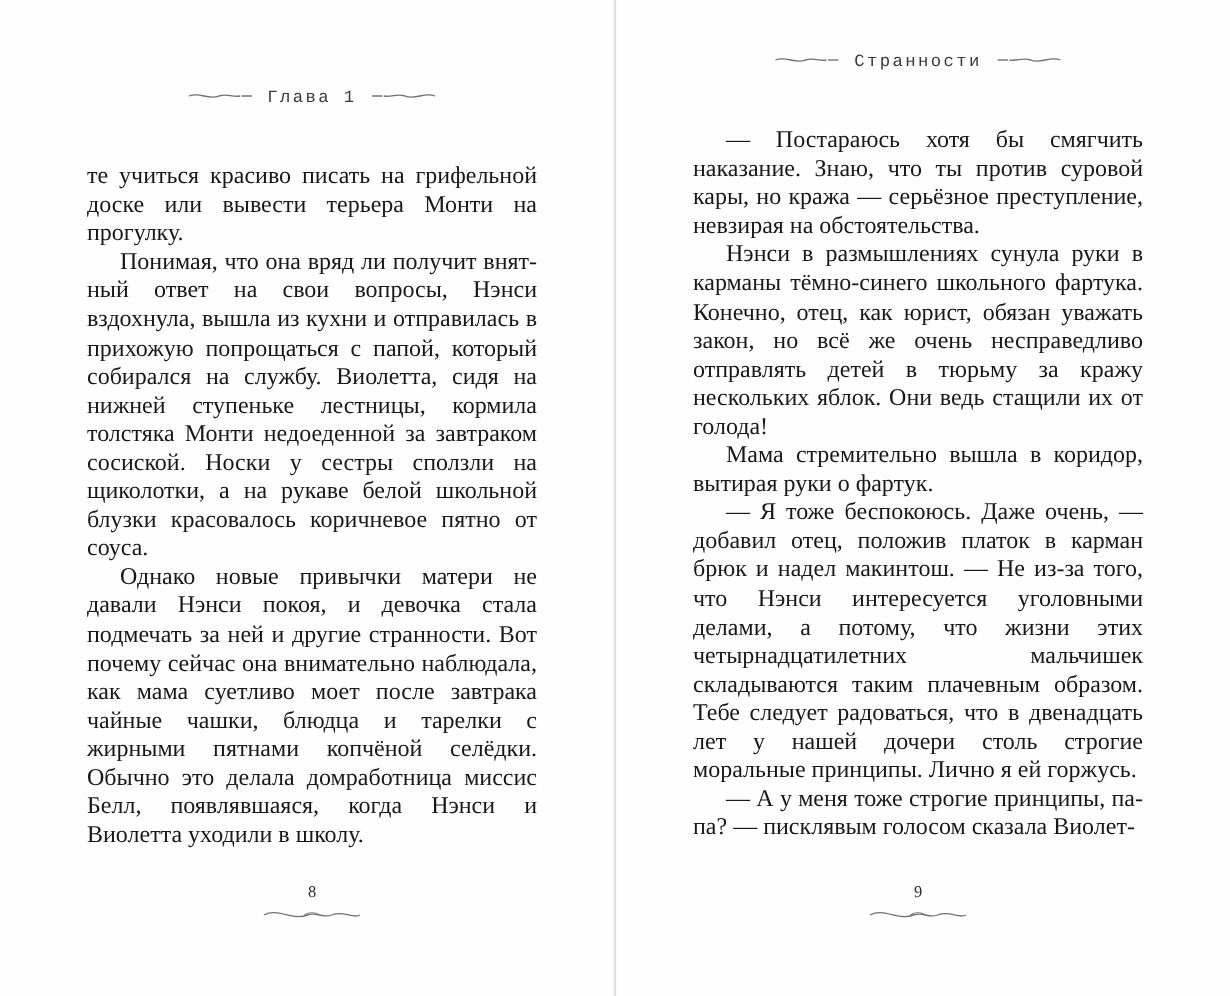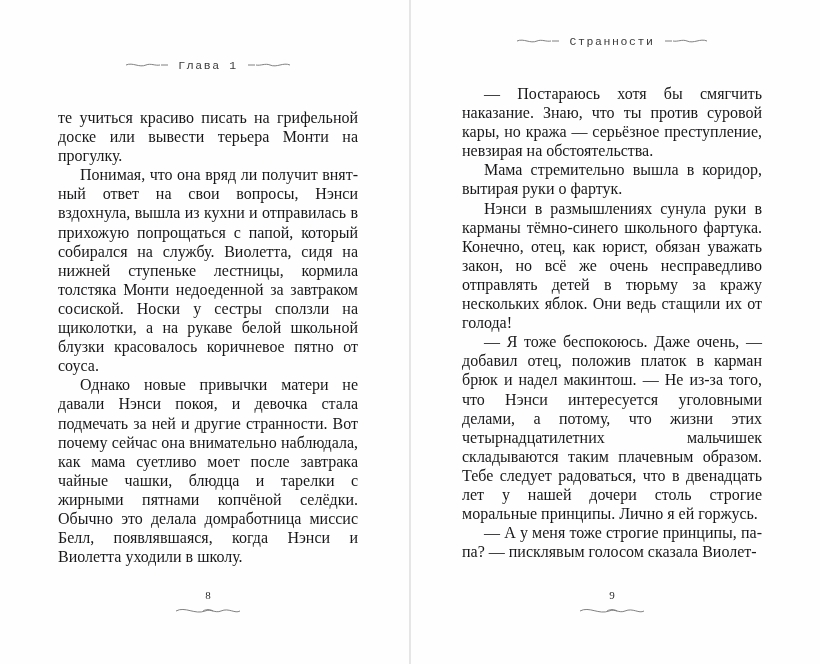--- a/index.html
+++ b/index.html
@@ -142,22 +142,22 @@
       <span class="orn">
         <svg width="44" height="8" viewBox="0 0 44 8" aria-hidden="true">
           <path d="M43 4 C 36 1, 30 7, 23 4 C 18 2, 14 5, 9 4" fill="none" stroke="#5a5a5a" stroke-width="0.9"></path>
           <path d="M8 4 L 1 4" stroke="#5a5a5a" stroke-width="0.9"></path>
         </svg>
       </span>
     </div>
 
     <div class="text-col">
       <p>— Постараюсь хотя бы смягчить наказа­ние. Знаю, что ты против суровой кары, но кража — серьёзное преступление, невзирая на обстоятельства.</p>
+      <p>Нэнси в размышлениях сунула руки в кар­маны тёмно-синего школьного фартука. Ко­нечно, отец, как юрист, обязан уважать закон, но всё же очень несправедливо отправлять детей в тюрьму за кражу нескольких яблок. Они ведь стащили их от голода!</p>
       <p>Мама стремительно вышла в коридор, вы­тирая руки о фартук.</p>
-      <p>Нэнси в размышлениях сунула руки в кар­маны тёмно-синего школьного фартука. Ко­нечно, отец, как юрист, обязан уважать закон, но всё же очень несправедливо отправлять детей в тюрьму за кражу нескольких яблок. Они ведь стащили их от голода!</p>
       <p>— Я тоже беспокоюсь. Даже очень, — до­бавил отец, положив платок в карман брюк и надел макинтош. — Не из-за того, что Нэн­си интересуется уголовными делами, а по­тому, что жизни этих четырнадцатилетних мальчишек складываются таким плачевным образом. Тебе следует радоваться, что в две­надцать лет у нашей дочери столь строгие моральные принципы. Лично я ей горжусь.</p>
       <p>— А у меня тоже строгие принципы, па­па? — писклявым голосом сказала Виолет-</p>
     </div>
 
     <div class="folio">
       <span class="num">9</span>
       <span class="orn">
         <svg width="70" height="10" viewBox="0 0 70 10" aria-hidden="true">
           <path d="M3 5 C 12 0, 22 9, 32 5 C 38 2.5, 42 7.5, 48 5 C 56 1.5, 62 8, 67 5" fill="none" stroke="#5a5a5a" stroke-width="0.9"></path>
           <path d="M30 5 C 33 3, 37 3, 40 5" fill="none" stroke="#5a5a5a" stroke-width="0.8"></path>

